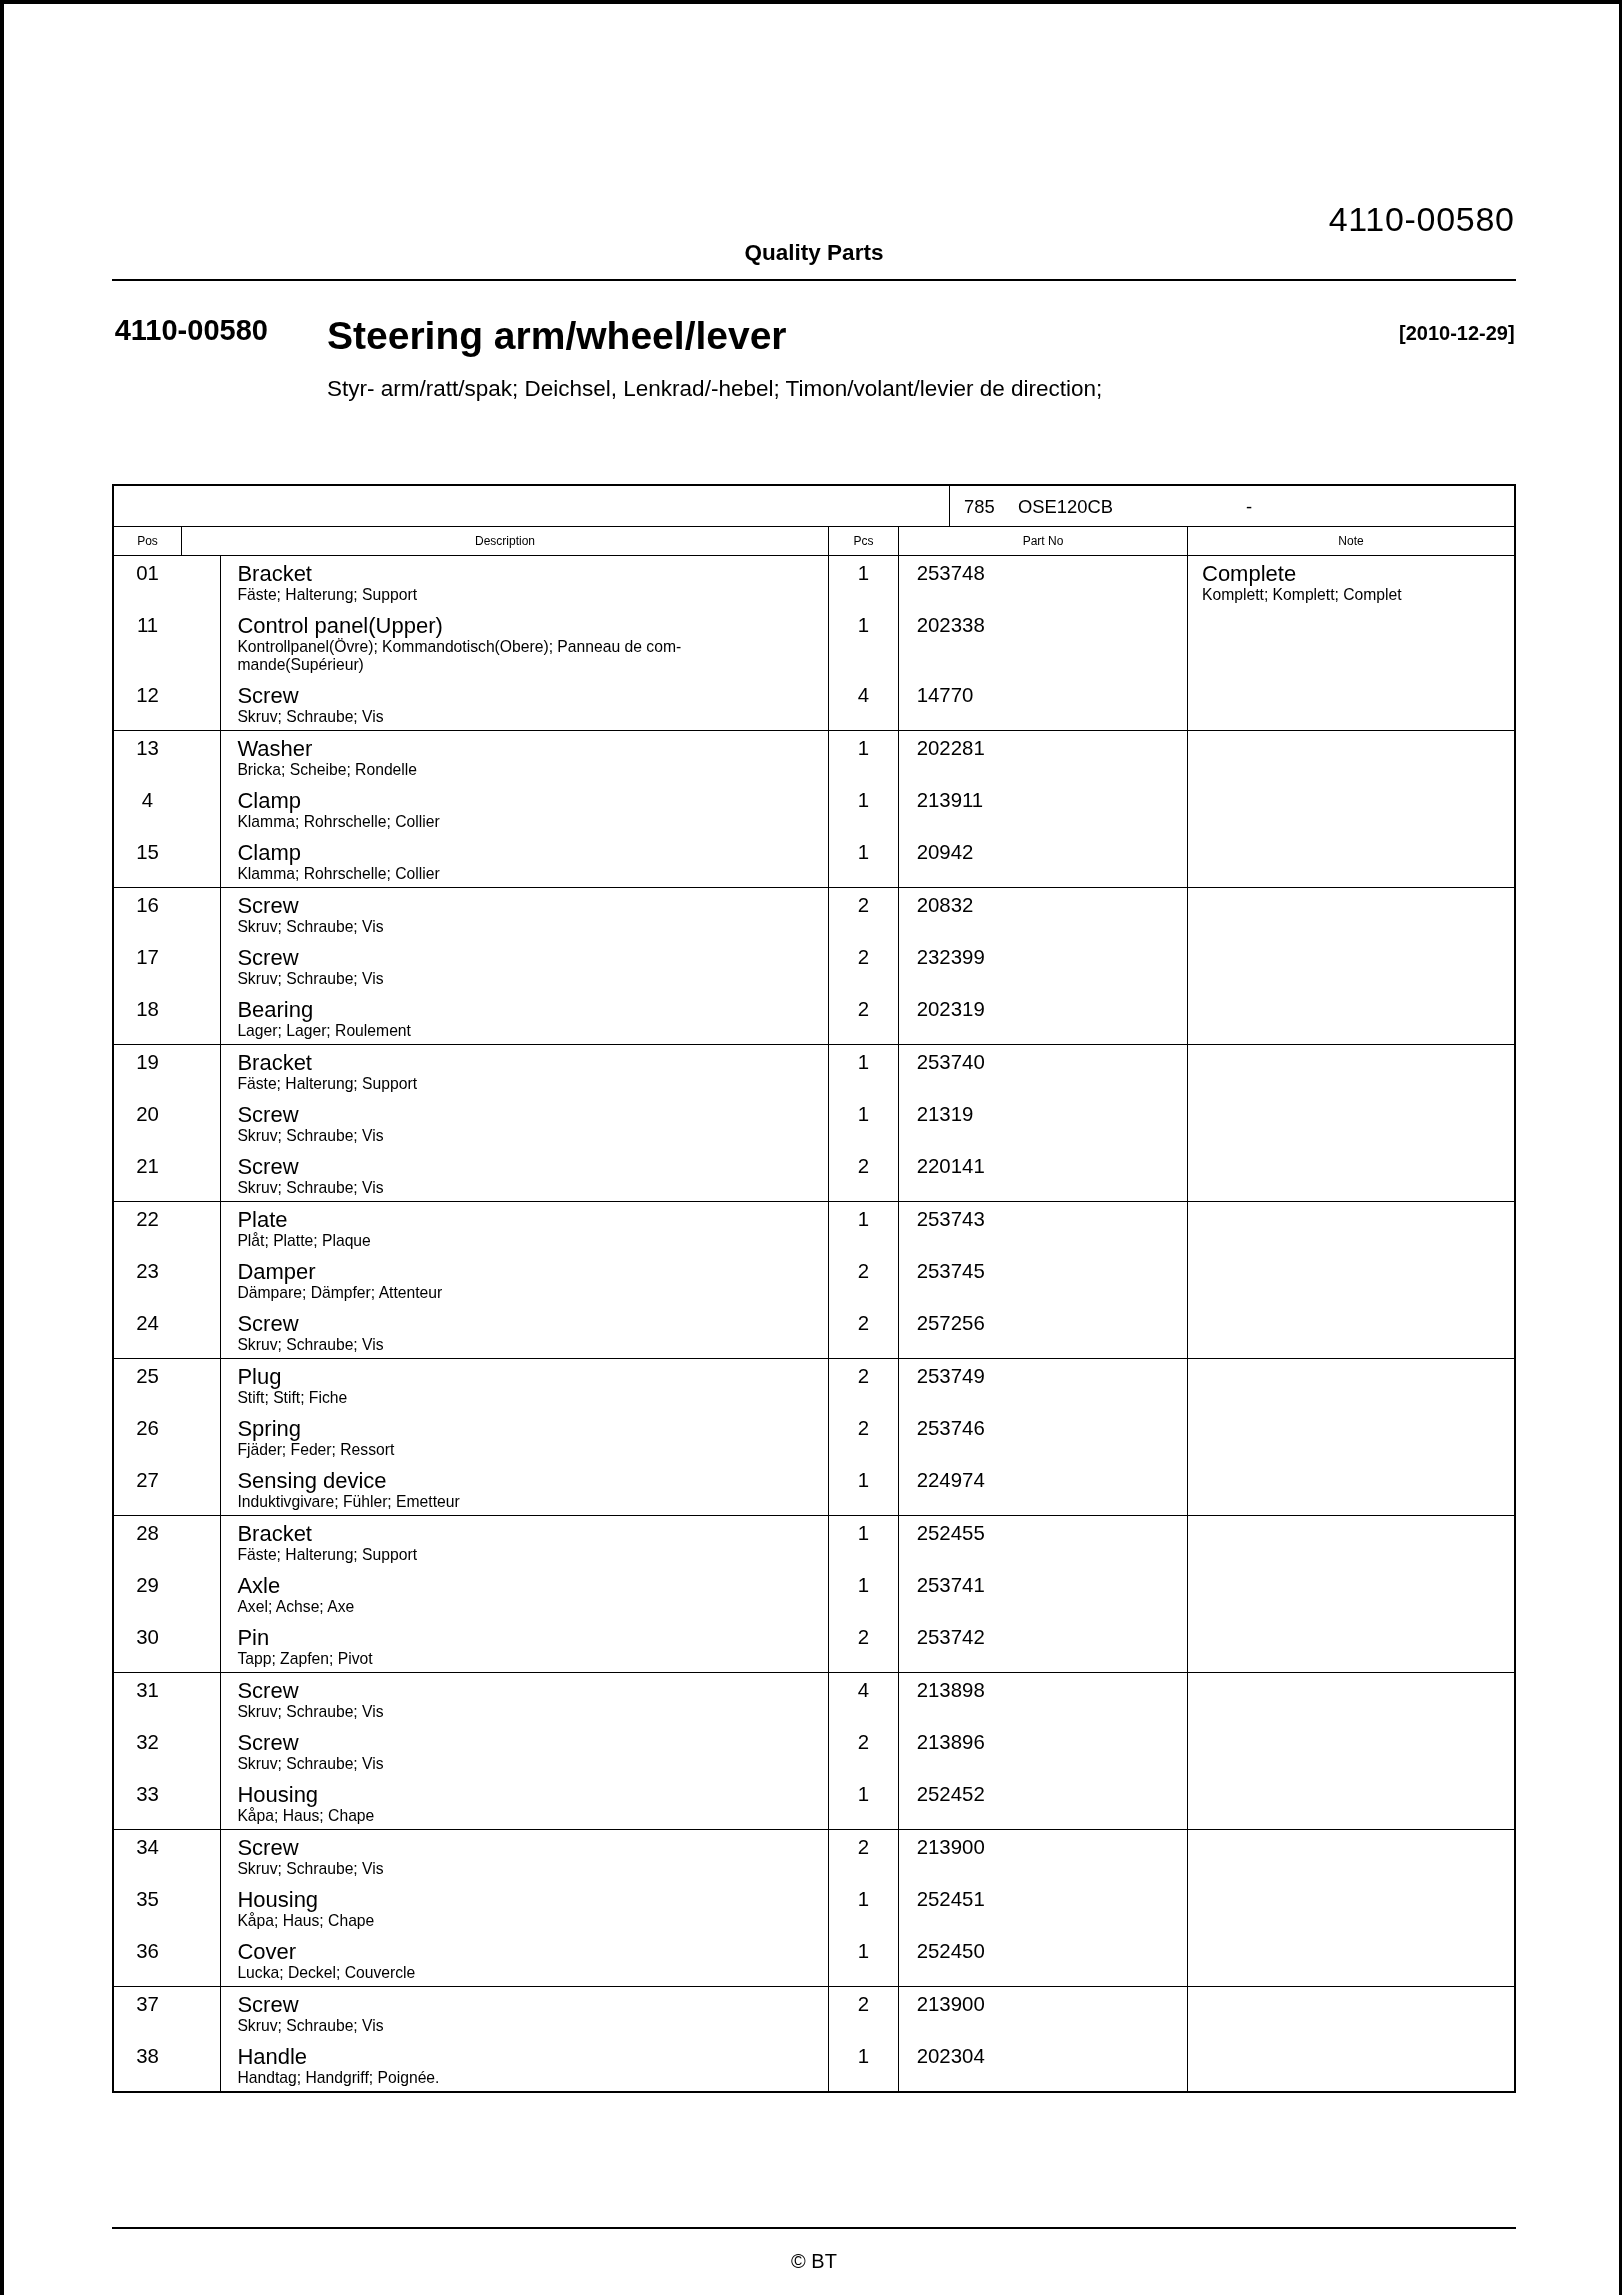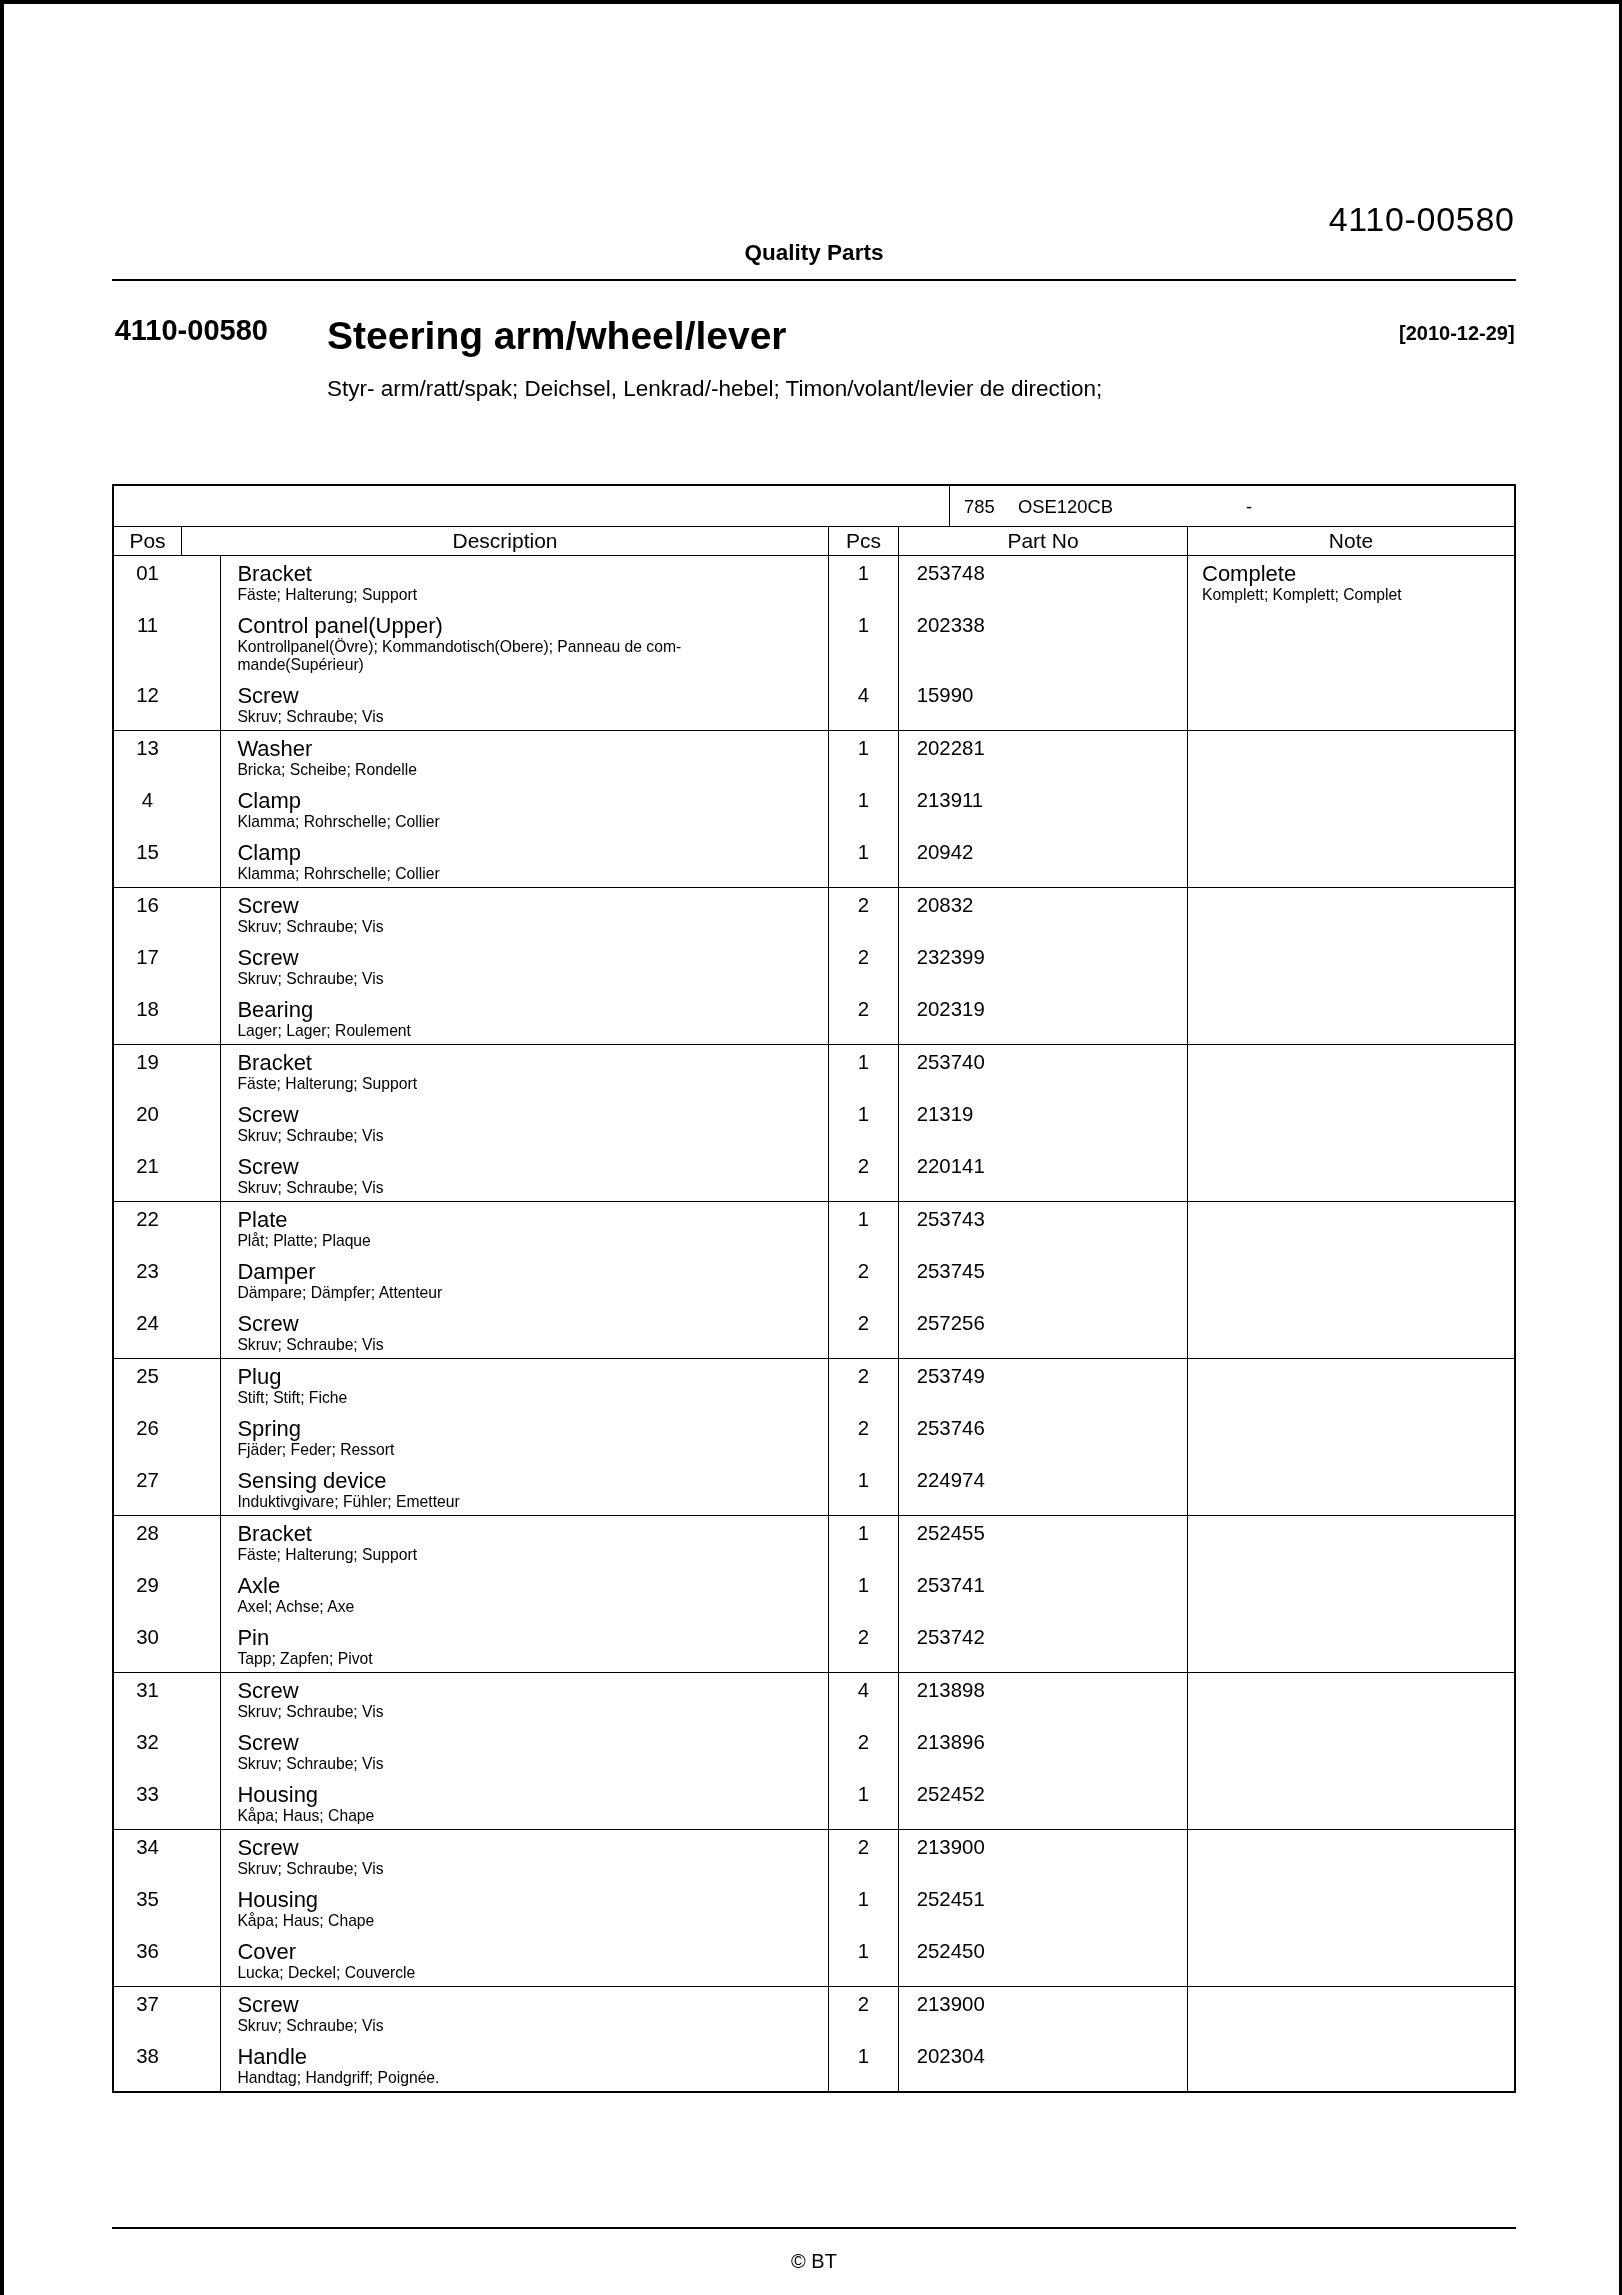--- a/index.html
+++ b/index.html
@@ -36,21 +36,21 @@
   .grid-cols { display:grid; grid-template-columns:67px 647px 70px 289px 1fr; }
   .model-row { position:relative; height:41px; border-bottom:1.4px solid #000; }
   .m-div   { position:absolute; left:835px; top:0; bottom:0; width:1.4px; background:#000; }
   .m-code  { position:absolute; left:850px; top:9.5px; font-size:18.4px; }
   .m-model { position:absolute; left:904px; top:9.5px; font-size:18.4px; }
   .m-serial{ position:absolute; left:1132px; top:9.5px; font-size:18.4px; }
 
   .head-row { height:29px; border-bottom:1.4px solid #000; }
   .head-row .hcell {
     display:flex; align-items:center; justify-content:center;
-    font-size:21px;
+    font-size:12px;
   }
   .head-row .hcell:not(:first-child),
   .row .cell:not(:first-child) { border-left:1.4px solid #000; }
 
   .group { border-bottom:1.4px solid #000; }
   .group:last-child { border-bottom:none; }
 
   .row { min-height:52px; }
   .row .cell { padding-top:4.8px; padding-bottom:3.4px; }
   .c-pos  { text-align:center; font-size:20.4px; line-height:25px; }
@@ -129,21 +129,21 @@
               <div class="cell c-part">202338</div>
               <div class="cell c-note"></div>
             </div>
             <div class="row grid-cols">
               <div class="cell c-pos">12</div>
               <div class="cell c-desc">
                 <div class="main">Screw</div>
                 <div class="sub">Skruv; Schraube; Vis</div>
               </div>
               <div class="cell c-pcs">4</div>
-              <div class="cell c-part">15990</div>
+              <div class="cell c-part">14770</div>
               <div class="cell c-note"></div>
             </div>
           </div>
           <div class="group">
             <div class="row grid-cols">
               <div class="cell c-pos">13</div>
               <div class="cell c-desc">
                 <div class="main">Washer</div>
                 <div class="sub">Bricka; Scheibe; Rondelle</div>
               </div>

